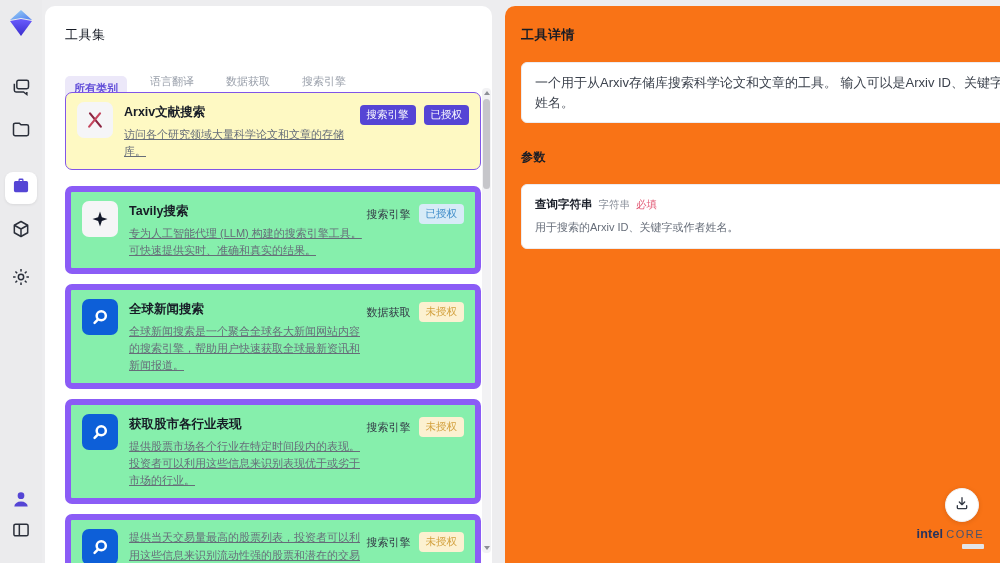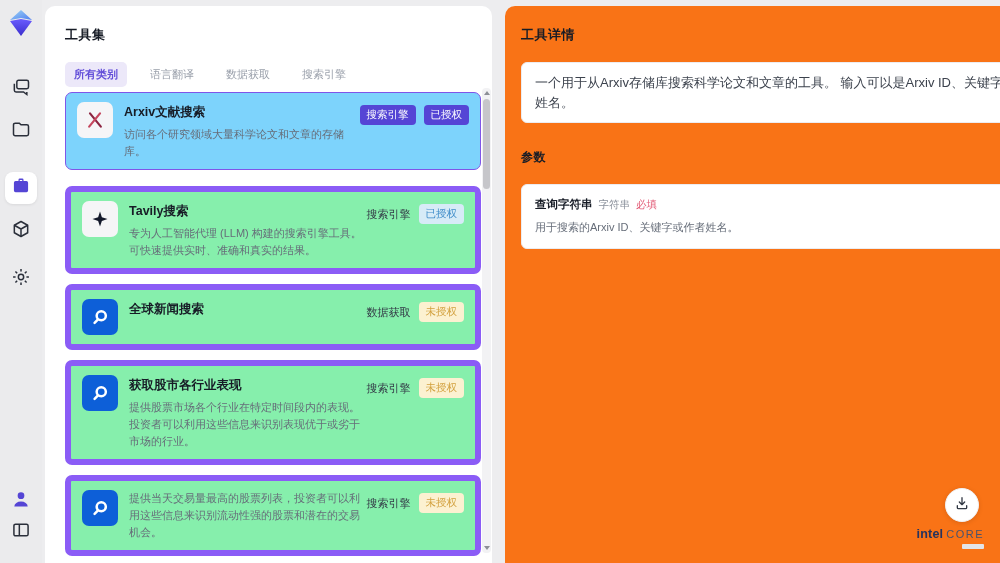--- a/index.html
+++ b/index.html
@@ -11,33 +11,33 @@
     color:#171c26;
   }
   
   .rail { position:absolute; left:0; top:0; width:42px; height:563px; background:#ebebed; }
   .rail .logo { position:absolute; left:8px; top:8px; }
   .rail-btn { position:absolute; left:10px; width:22px; height:22px; display:flex; align-items:center; justify-content:center; cursor:pointer; }
   .rail-btn svg { display:block; }
   .rail-sel { position:absolute; left:5px; width:32px; height:32px; background:#ffffff; border-radius:8px; display:flex; align-items:center; justify-content:center; box-shadow:0 1px 3px rgba(0,0,0,.08); }
   
   .main { position:absolute; left:45px; top:6px; width:447px; height:557px; background:#ffffff; border-radius:10px 10px 0 0; }
-  .main-title { position:absolute; left:20px; top:20px; font-size:13px; font-weight:bold; letter-spacing:.5px;text-align:center; }
+  .main-title { position:absolute; left:20px; top:20px; font-size:13px; font-weight:normal; letter-spacing:.5px;text-align:center; }
   .tabs { position:absolute; left:20px; top:56px; display:flex; gap:14px; align-items:center; }
   .tab { font-size:11px; color:#9aa0ab; padding:5px 9px; border-radius:5px; cursor:pointer; white-space:nowrap; }
-  .tab.active { background:#ece8f9; color:#6450d9; font-weight:bold; }
+  .tab.active { background:#ece8f9; color:#6450d9; font-weight:bold;margin-top:14px; }
   .cards { position:absolute; left:20px; top:86px; width:416px; }
   .card { display:flex; align-items:flex-start; border:6px solid #8b5cf6; border-radius:7px; padding:9px 11px; margin-bottom:10px; background:#86efac; cursor:pointer; }
-  .card.selected { background:#7dd3fc; border:1.5px solid #8055e8; margin-bottom:16px; }
+  .card.selected { background:#fef9c3; border:1.5px solid #8055e8; margin-bottom:16px; }
   .tool-icon { width:36px; height:36px; border-radius:7px; flex:none; margin-right:11px; display:flex; align-items:center; justify-content:center; }
   .icon-light { background:#f5f5f7; }
   .icon-blue { background:#0d5fd8; }
   .card-body { flex:1; min-width:0; }
   .tool-name { font-size:12.5px; font-weight:bold; color:#171c26; margin:2px 0 5px; }
-  .tool-desc { font-size:11px; line-height:1.55; color:#666d79; max-width:246px; }
+  .tool-desc { font-size:11px; line-height:1.55; color:#666d79; max-width:246px;text-decoration:underline; }
   .card-meta { display:flex; gap:8px; align-items:flex-start; flex:none; padding-top:3px; }
   .cat-text { font-size:11px; color:#323845; padding:3px 0; white-space:nowrap; }
   .badge { font-size:10.5px; padding:3px 7px; border-radius:4px; white-space:nowrap; }
   .badge-purple { background:#5545d5; color:#ffffff; }
   .badge-blue { background:#d7ebf7; color:#3e8cc9; }
   .badge-yellow { background:#fcf1d1; color:#d2a03d; }
   
   .sb { position:absolute; right:1px; top:82px; bottom:10px; width:9px; background:#f2f2f4; border-radius:4px; }
   .sb-up, .sb-down { position:absolute; left:1.5px; width:0; height:0; border-left:3px solid transparent; border-right:3px solid transparent; }
   .sb-up { top:3px; border-bottom:4px solid #8c8f96; }
@@ -192,20 +192,21 @@
 
     <div class="card">
       <div class="tool-icon icon-blue">
         <svg width="20" height="20" viewBox="0 0 24 24" fill="none" stroke="#ffffff" stroke-width="3" stroke-linecap="round">
           <circle cx="13.5" cy="10.5" r="5.5"></circle>
           <path d="M9 15.5 L5.5 19"></path>
         </svg>
       </div>
       <div class="card-body">
         <div class="tool-name">全球新闻搜索</div>
+        <div class="tool-desc">全球新闻搜索是一个聚合全球各大新闻网站内容的搜索引擎，帮助用户快速获取全球最新资讯和新闻报道。</div>
       </div>
       <div class="card-meta">
         <span class="cat-text">数据获取</span>
         <span class="badge badge-yellow">未授权</span>
       </div>
     </div>
 
     <div class="card">
       <div class="tool-icon icon-blue">
         <svg width="20" height="20" viewBox="0 0 24 24" fill="none" stroke="#ffffff" stroke-width="3" stroke-linecap="round">

